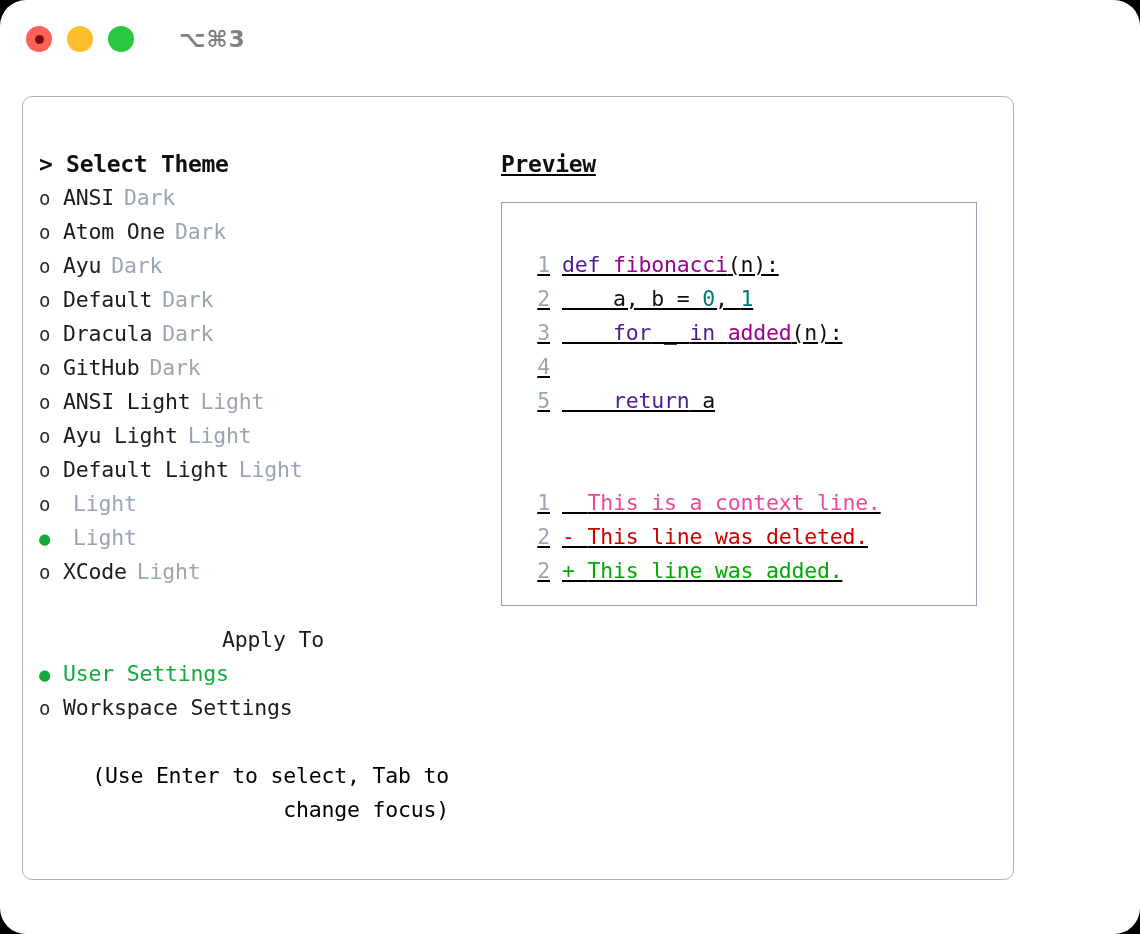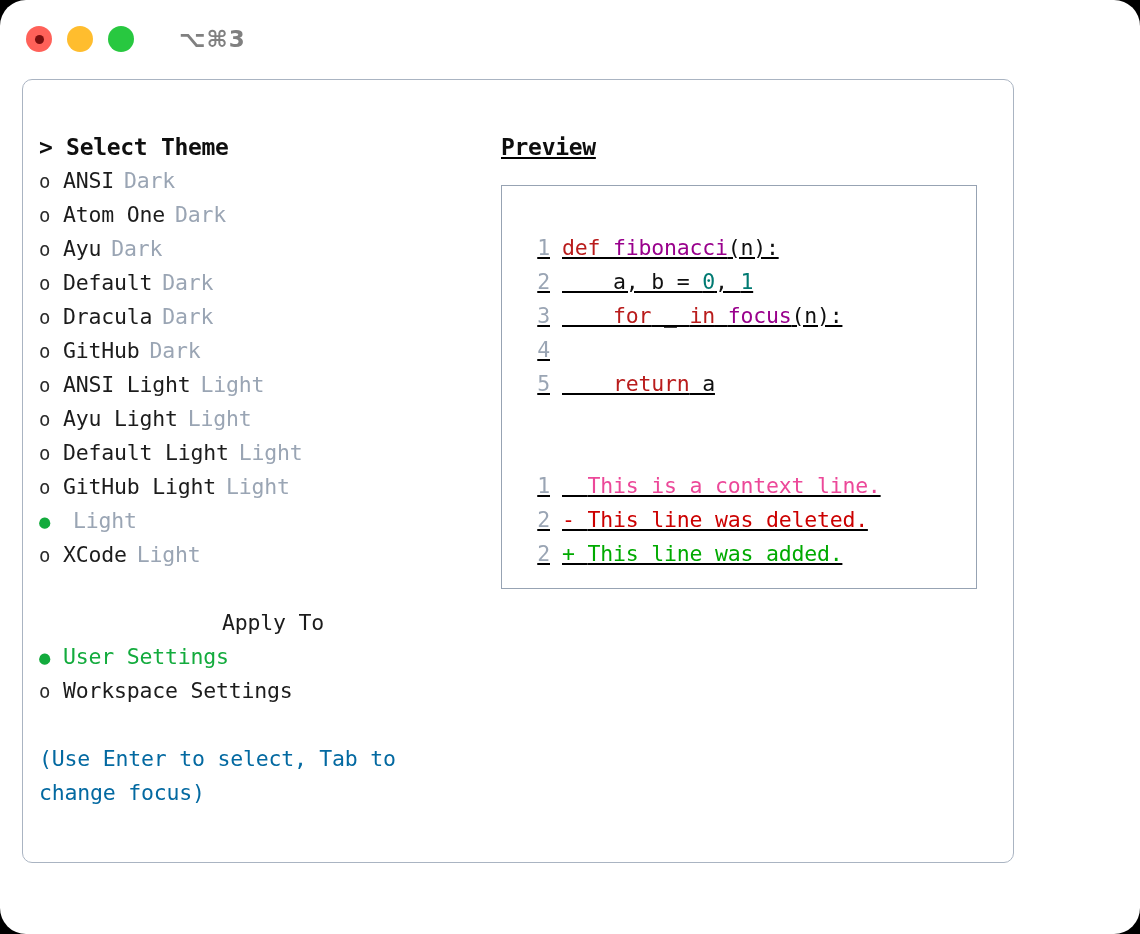--- a/index.html
+++ b/index.html
@@ -60,21 +60,21 @@
     font-weight: bold;
     color: #808080;
     letter-spacing: 1px;
     white-space: pre;
   }
 
   
   .panel {
     position: absolute;
     left: 22px;
-    top: 79px;
+    top: 96px;
     width: 992px;
     height: 784px;
     border: 1.5px solid #aab4c2;
     border-radius: 10px;
     box-sizing: border-box;
     background: #ffffff;
   }
 
   .columns {
     position: absolute;
@@ -130,24 +130,25 @@
     line-height: 34px;
     padding-left: 28px;
     white-space: pre;
     letter-spacing: -0.2px;
     text-align: center;
   }
 
   .hint {
     margin-top: 34px;
     font-size: 21.5px;
-    color: #0369a1;
+    color: #000000;
     line-height: 34px;
     width: 410px;
     letter-spacing: -0.2px;
+    text-align: right;
   }
 
   
   .right-col {
     position: absolute;
     left: 478px;
     top: 50px;
     width: 490px;
     text-decoration: underline;
   }
@@ -178,21 +179,21 @@
   }
   .lnum {
     width: 30px;
     flex: none;
     text-align: right;
     color: #9aa5b4;
     margin-right: 12px;
   }
   .code-body { white-space: pre; }
 
-  .tok-kw   { color: #b91c1c; }
+  .tok-kw   { color: #4c1d95; }
   .tok-fn   { color: #99008c; }
   .tok-num  { color: #007a72; }
   .tok-plain{ color: #101010; }
 
   .blank-line { height: 34px; }
 
   .diff-ctx { color: #ec4899; }
   .diff-del { color: #cc0000; }
   .diff-add { color: #00aa00; }
 </style>
@@ -268,21 +269,20 @@
           </div>
 
           <div class="opt-row">
             <span class="bullet">o</span>
             <span class="opt-label">Default Light</span>
             <span class="opt-tag">Light</span>
           </div>
 
           <div class="opt-row">
             <span class="bullet">o</span>
-            <span class="opt-label">GitHub Light</span>
             <span class="opt-tag">Light</span>
           </div>
 
           <div class="opt-row">
             <span class="bullet sel">●</span>
             <span class="opt-tag">Light</span>
           </div>
 
           <div class="opt-row">
             <span class="bullet">o</span>
@@ -321,21 +321,21 @@
               <span class="code-body"><span class="tok-kw">def </span><span class="tok-fn">fibonacci</span><span class="tok-plain">(n):</span></span>
             </div>
 
             <div class="code-line">
               <span class="lnum">2</span>
               <span class="code-body"><span class="tok-plain">    a, b = </span><span class="tok-num">0</span><span class="tok-plain">, </span><span class="tok-num">1</span></span>
             </div>
 
             <div class="code-line">
               <span class="lnum">3</span>
-              <span class="code-body"><span class="tok-plain">    </span><span class="tok-kw">for</span><span class="tok-plain"> _ </span><span class="tok-kw">in</span><span class="tok-plain"> </span><span class="tok-fn">focus</span><span class="tok-plain">(n):</span></span>
+              <span class="code-body"><span class="tok-plain">    </span><span class="tok-kw">for</span><span class="tok-plain"> _ </span><span class="tok-kw">in</span><span class="tok-plain"> </span><span class="tok-fn">added</span><span class="tok-plain">(n):</span></span>
             </div>
 
             <div class="code-line">
               <span class="lnum">4</span>
             </div>
 
             <div class="code-line">
               <span class="lnum">5</span>
               <span class="code-body"><span class="tok-plain">    </span><span class="tok-kw">return</span><span class="tok-plain"> a</span></span>
             </div>

